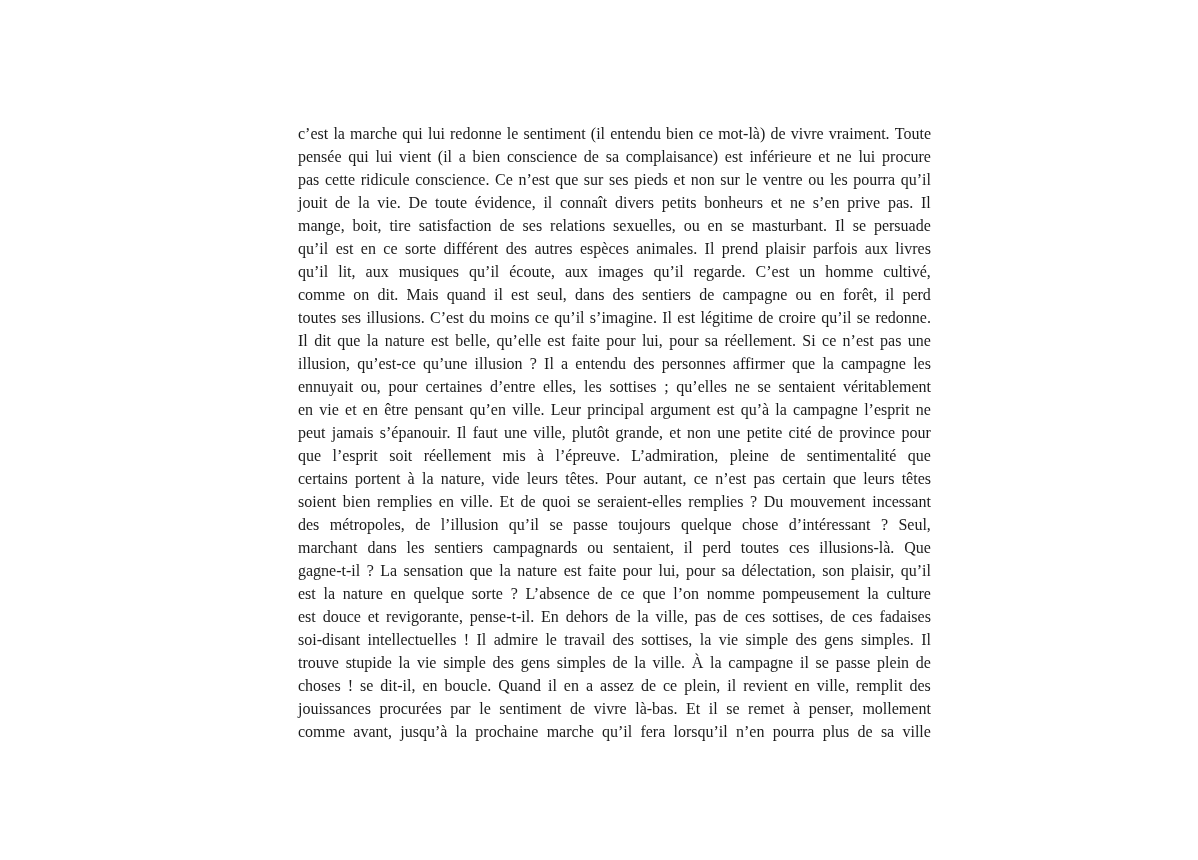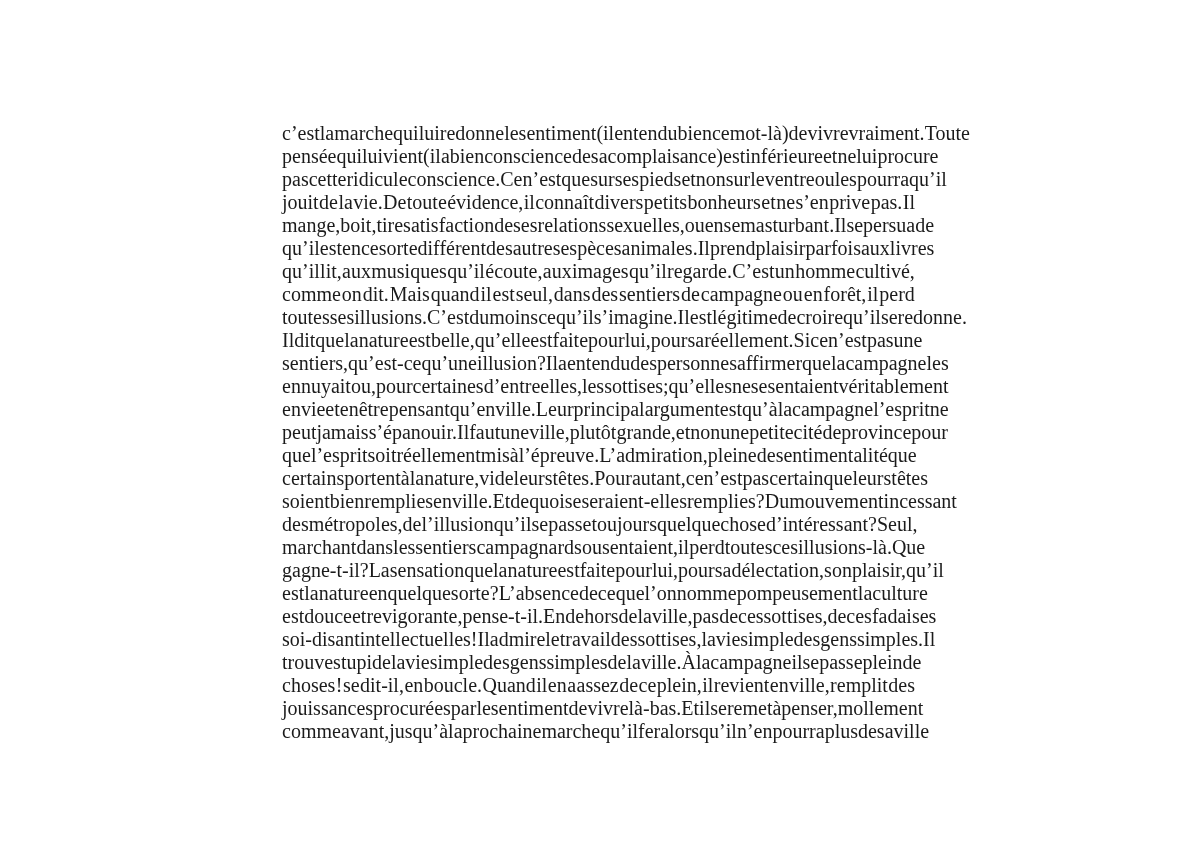--- a/index.html
+++ b/index.html
@@ -16,25 +16,25 @@
   .page {
     position: absolute;
     left: 0;
     top: 0;
     width: 1198px;
     height: 860px;
     background: #ffffff;
   }
   .text-block {
     position: absolute;
-    left: 282px;
+    left: 298px;
     top: 122px;
     width: 633px;
     font-family: "Liberation Serif", "DejaVu Serif", serif;
-    font-size: 20px;
+    font-size: 16px;
     color: #1b1b1b;
   }
   .line {
     display: flex;
     justify-content: space-between;
     align-items: baseline;
     height: 23px;
     line-height: 23px;
     white-space: nowrap;
   }
@@ -232,21 +232,21 @@
         <span>pour</span>
         <span>sa</span>
         <span>réellement.</span>
         <span>Si</span>
         <span>ce</span>
         <span>n’est</span>
         <span>pas</span>
         <span>une</span>
       </div>
       <div class="line">
-        <span>sentiers,</span>
+        <span>illusion,</span>
         <span>qu’est-ce</span>
         <span>qu’une</span>
         <span>illusion</span>
         <span>?</span>
         <span>Il</span>
         <span>a</span>
         <span>entendu</span>
         <span>des</span>
         <span>personnes</span>
         <span>affirmer</span>

